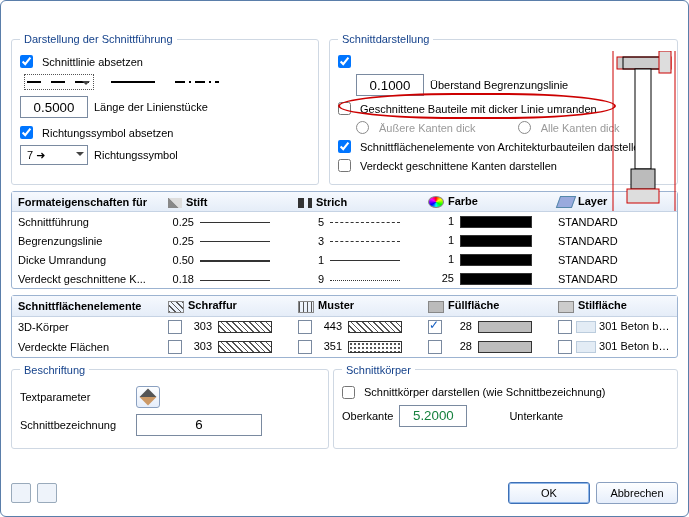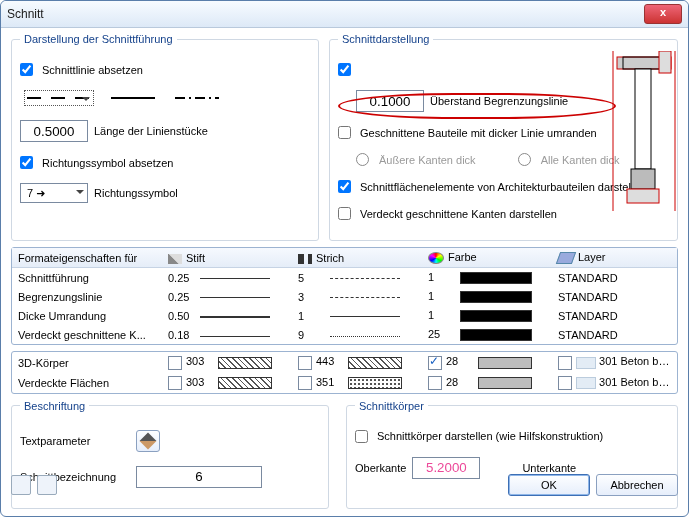--- a/index.html
+++ b/index.html
@@ -3,83 +3,79 @@
 <meta charset="utf-8">
 <style>
   html,body{margin:0;padding:0;font-family:"Segoe UI",Tahoma,sans-serif;font-size:11px;color:#000;background:#fff}
   .window{width:689px;height:517px;box-sizing:border-box;border:1px solid #5a7eaa;border-radius:6px;background:#fff;position:relative;overflow:hidden}
   .titlebar{height:26px;background:linear-gradient(#f7fbff,#dde9f7);border-bottom:1px solid #b9c9dc;border-radius:5px 5px 0 0;display:flex;align-items:center;padding:0 6px;position:relative}
   .title{font-size:12px;color:#1a1a1a}
   .closebtn{position:absolute;right:6px;top:3px;width:36px;height:18px;background:linear-gradient(#e67,#c33);border:1px solid #933;border-radius:3px;color:#fff;text-align:center;font-weight:bold;line-height:15px;font-size:11px}
   .body{position:absolute;top:26px;left:0;right:0;bottom:0;padding:6px 10px 8px 10px;box-sizing:border-box}
   fieldset{border:1px solid #cfd8e3;border-radius:3px;margin:0;padding:4px 8px 6px 8px}
   legend{color:#15428b;padding:0 4px}
-  .row{display:flex;align-items:center;gap:6px;margin:14px 0}
+  .row{display:flex;align-items:center;gap:6px;margin:6px 0}
   input[type=checkbox]{margin:0 3px 0 0;vertical-align:middle}
   .num{width:62px;height:18px;border:1px solid #7a8aa0;text-align:center;background:#fff}
-  .num.ro{color:#ec4899;background:#fff}
+  .num.ro{color:#15803d;background:#fff}
   .sel{height:18px;border:1px solid #7a8aa0;background:#fff;display:inline-flex;align-items:center;padding:0 14px 0 6px;position:relative;min-width:40px}
   .sel::after{content:"";position:absolute;right:3px;top:6px;border:4px solid transparent;border-top-color:#444}
   .btn{height:20px;border:1px solid #8aa0c0;background:linear-gradient(#fdfeff,#e6eefb);border-radius:3px;padding:0 10px;display:inline-flex;align-items:center}
   .btn.def{border-color:#3d6fb5;box-shadow:0 0 0 1px #8eb6e8 inset}
   .iconbtn{width:22px;height:20px;border:1px solid #8aa0c0;background:linear-gradient(#fdfeff,#e6eefb);border-radius:3px;display:inline-flex;align-items:center;justify-content:center}
   .lbl{color:#000}
   .muted{color:#9a9a9a}
   .top{display:flex;gap:10px}
   .topL{flex:0 0 290px}
   .topR{flex:1;position:relative}
   .preview{position:absolute;right:-2px;top:6px;width:70px;height:160px}
   .ring{position:absolute;border:2px solid #c00;border-radius:50%/60%;width:274px;height:22px;left:8px;top:48px;pointer-events:none}
   .radio{width:11px;height:11px;border:1px solid #8a8a8a;border-radius:50%;display:inline-block;margin-right:4px;vertical-align:middle}
   
   .panel{border:1px solid #9cb3d1;border-radius:3px;margin-top:6px}
   .panel table{width:100%;border-collapse:collapse;table-layout:fixed}
-  .panel th{background:linear-gradient(#f6f9fe,#e5edf8);color:#000;font-weight:normal;text-align:left;padding:3px 6px;border-bottom:1px solid #c6d3e4;white-space:nowrap;overflow:hidden;text-overflow:ellipsis}
+  .panel th{background:linear-gradient(#f6f9fe,#e5edf8);color:#000;font-weight:bold;text-align:left;padding:3px 6px;border-bottom:1px solid #c6d3e4;white-space:nowrap;overflow:hidden;text-overflow:ellipsis}
   .panel td{padding:3px 6px;white-space:nowrap;overflow:hidden;text-overflow:ellipsis}
   .hicon{display:inline-block;width:14px;height:10px;margin-right:4px;vertical-align:middle}
   .pen{background:linear-gradient(45deg,#888 45%,transparent 46%),#ddd}
   .strich{background:repeating-linear-gradient(90deg,#333 0 6px,transparent 6px 10px)}
   .farbe{border:1px solid #888;border-radius:50%;background:conic-gradient(red,yellow,lime,cyan,blue,magenta,red)}
   .layer{background:#9ad;border:1px solid #58a;transform:skewX(-20deg)}
   .hatch{background:repeating-linear-gradient(45deg,#555 0 1px,transparent 1px 4px);border:1px solid #888}
   .muster{border:1px solid #888;background:repeating-linear-gradient(90deg,#555 0 1px,transparent 1px 4px)}
   .fill{border:1px solid #888;background:#bbb}
   .stil{border:1px solid #888;background:#ccc}
   .swatch{display:inline-block;height:10px;vertical-align:middle;border:1px solid #333}
   .sw-line{width:70px;border:none;border-top:1px solid #333;height:0}
   .sw-dash{width:70px;border:none;height:0;border-top:1px dashed #333}
   .sw-dot{width:70px;border:none;height:0;border-top:1px dotted #333}
   .sw-black{width:70px;background:#000}
   .sw-grey{width:52px;background:#bdbdbd}
   .sw-hatch{width:52px;background:repeating-linear-gradient(45deg,#555 0 1px,transparent 1px 4px)}
   .sw-dots{width:52px;background:radial-gradient(#555 1px,transparent 1px);background-size:4px 4px}
   .sw-light{width:18px;background:#e3ecf5;border:1px solid #bcd}
-  .valnum{display:inline-block;width:26px;text-align:left;margin-right:6px}
+  .valnum{display:inline-block;width:26px;text-align:right;margin-right:6px}
   .chk{display:inline-block;width:12px;height:12px;border:1px solid #7a8aa0;background:#fff;vertical-align:middle;margin-right:4px;position:relative}
   .chk.on::after{content:"✓";position:absolute;left:0;top:-3px;color:#1860c2;font-size:12px}
-  .bottom{display:flex;gap:17px;margin-top:6px}
-  .footer{position:absolute;left:10px;right:10px;bottom:20px;display:flex;align-items:center;justify-content:space-between}
+  .bottom{display:flex;gap:4px;margin-top:6px}
+  .footer{position:absolute;left:10px;right:10px;bottom:12px;display:flex;align-items:center;justify-content:space-between}
   .toolicons{display:flex;gap:6px}
   .tool{width:18px;height:18px;border:1px solid #9ab;background:#eef3fa;border-radius:2px}
   .pencil{display:inline-block;width:12px;height:12px;background:linear-gradient(45deg,#c96 50%,#555 50%);transform:rotate(-45deg)}
   
   .lstyle{display:inline-block;width:48px;height:14px;border:1px solid transparent;margin-right:8px;position:relative}
   .lstyle.sel{border:1px dotted #555}
   .lstyle span{position:absolute;left:2px;right:2px;top:6px}
   .ls-solid span{border-top:2px solid #000}
   .dash-stretch span{background:repeating-linear-gradient(90deg,#000 0 14px,transparent 14px 24px);height:2px;border:none}
 </style>
 </head>
 <body>
 
 <div class="window">
-  <div class="titlebar">
-    <span class="title">Schnitt</span>
-    <div class="closebtn">x</div>
-  </div>
   <div class="body">
 
     <div class="top">
 
       <fieldset class="topL">
         <legend>Darstellung der Schnittführung</legend>
         <div class="row">
           <input type="checkbox" checked="" style="">
           <span class="lbl">Schnittlinie absetzen</span>
         </div>
@@ -202,20 +198,27 @@
     <div class="panel">
       <table>
         <colgroup>
             <col style="width:150px">
             <col style="width:130px">
             <col style="width:130px">
             <col style="width:130px">
             <col>
           </colgroup>
         <tbody>
+            <tr>
+          <th>Schnittflächenelemente</th>
+          <th><span class="hicon hatch"></span><span>Schraffur</span></th>
+          <th><span class="hicon muster"></span><span>Muster</span></th>
+          <th><span class="hicon fill"></span><span>Füllfläche</span></th>
+          <th><span class="hicon stil"></span><span>Stilfläche</span></th>
+        </tr>
         <tr>
           <td>3D-Körper</td>
           <td><span class="chk"></span><span class="valnum">303</span><span class="swatch sw-hatch"></span></td>
           <td><span class="chk"></span><span class="valnum">443</span><span class="swatch sw-hatch"></span></td>
           <td><span class="chk on"></span><span class="valnum">28</span><span class="swatch sw-grey"></span></td>
           <td><span class="chk"></span><span class="swatch sw-light"></span> <span>301 Beton bew...</span></td>
         </tr>
         <tr>
           <td>Verdeckte Flächen</td>
           <td><span class="chk"></span><span class="valnum">303</span><span class="swatch sw-hatch"></span></td>
@@ -239,21 +242,21 @@
         <div class="row">
           <span class="lbl" style="width:110px">Schnittbezeichnung</span>
           <input class="num" style="width: 120px;" value="6">
         </div>
       </fieldset>
 
       <fieldset style="flex:1">
         <legend>Schnittkörper</legend>
         <div class="row">
           <input type="checkbox" style="">
-          <span class="lbl">Schnittkörper darstellen (wie Hilfskonstruktion)</span>
+          <span class="lbl">Schnittkörper darstellen (wie Schnittbezeichnung)</span>
         </div>
         <div class="row">
           <span class="lbl">Oberkante</span>
           <input class="num ro" readonly="" value="5.2000" style="">
           <span style="width:30px"></span>
           <span class="lbl">Unterkante</span>
         </div>
       </fieldset>
     </div>
 

